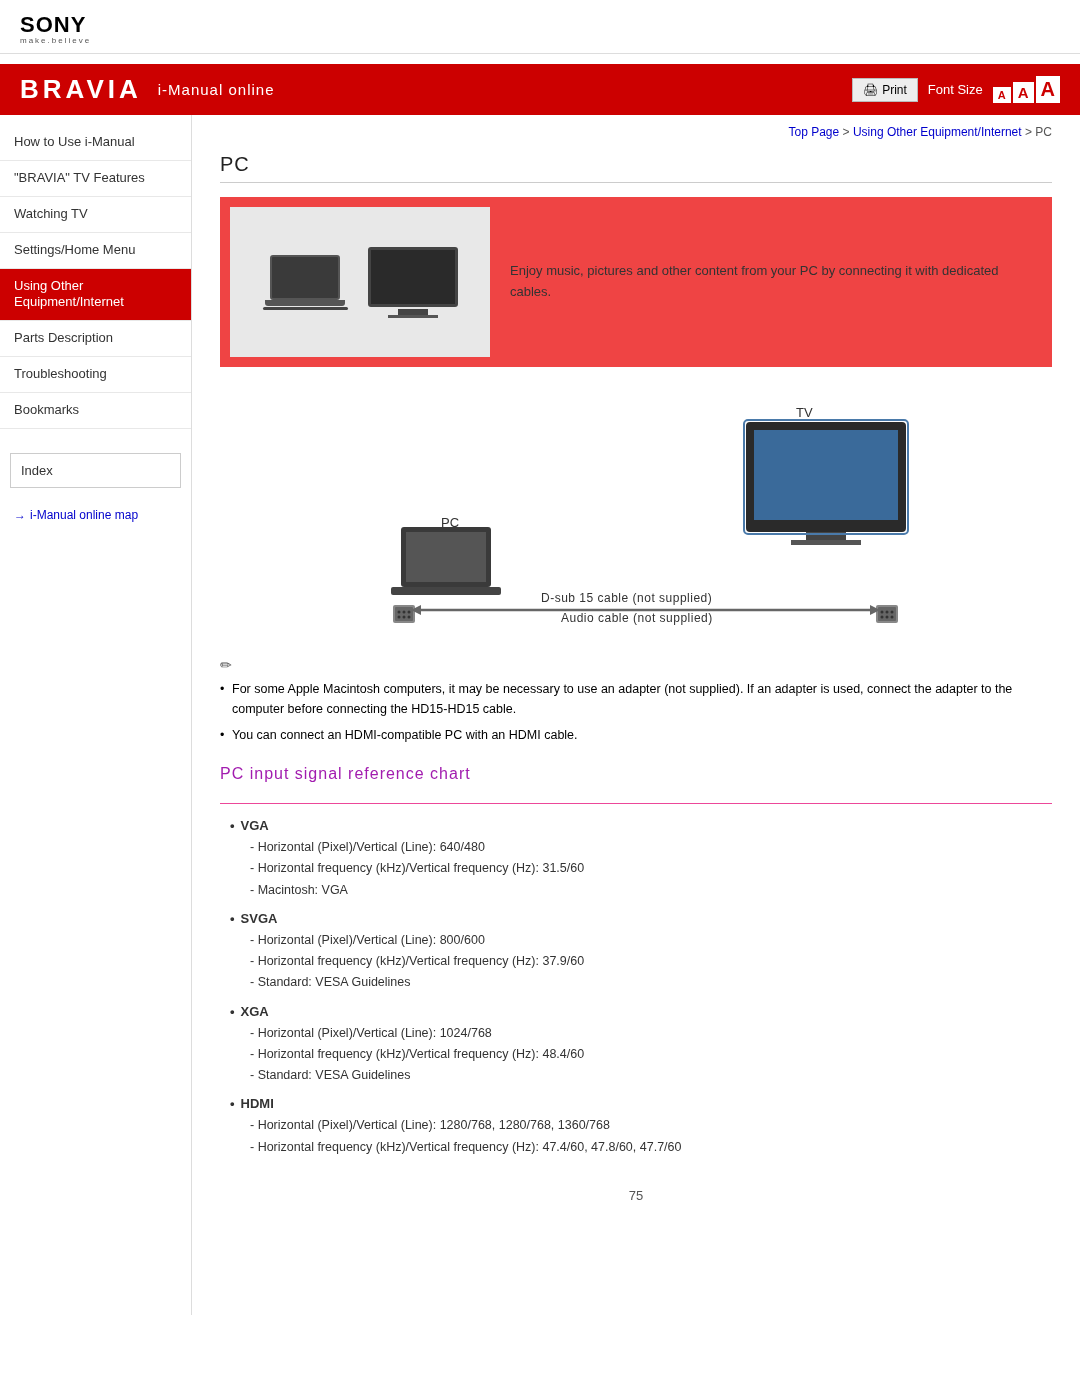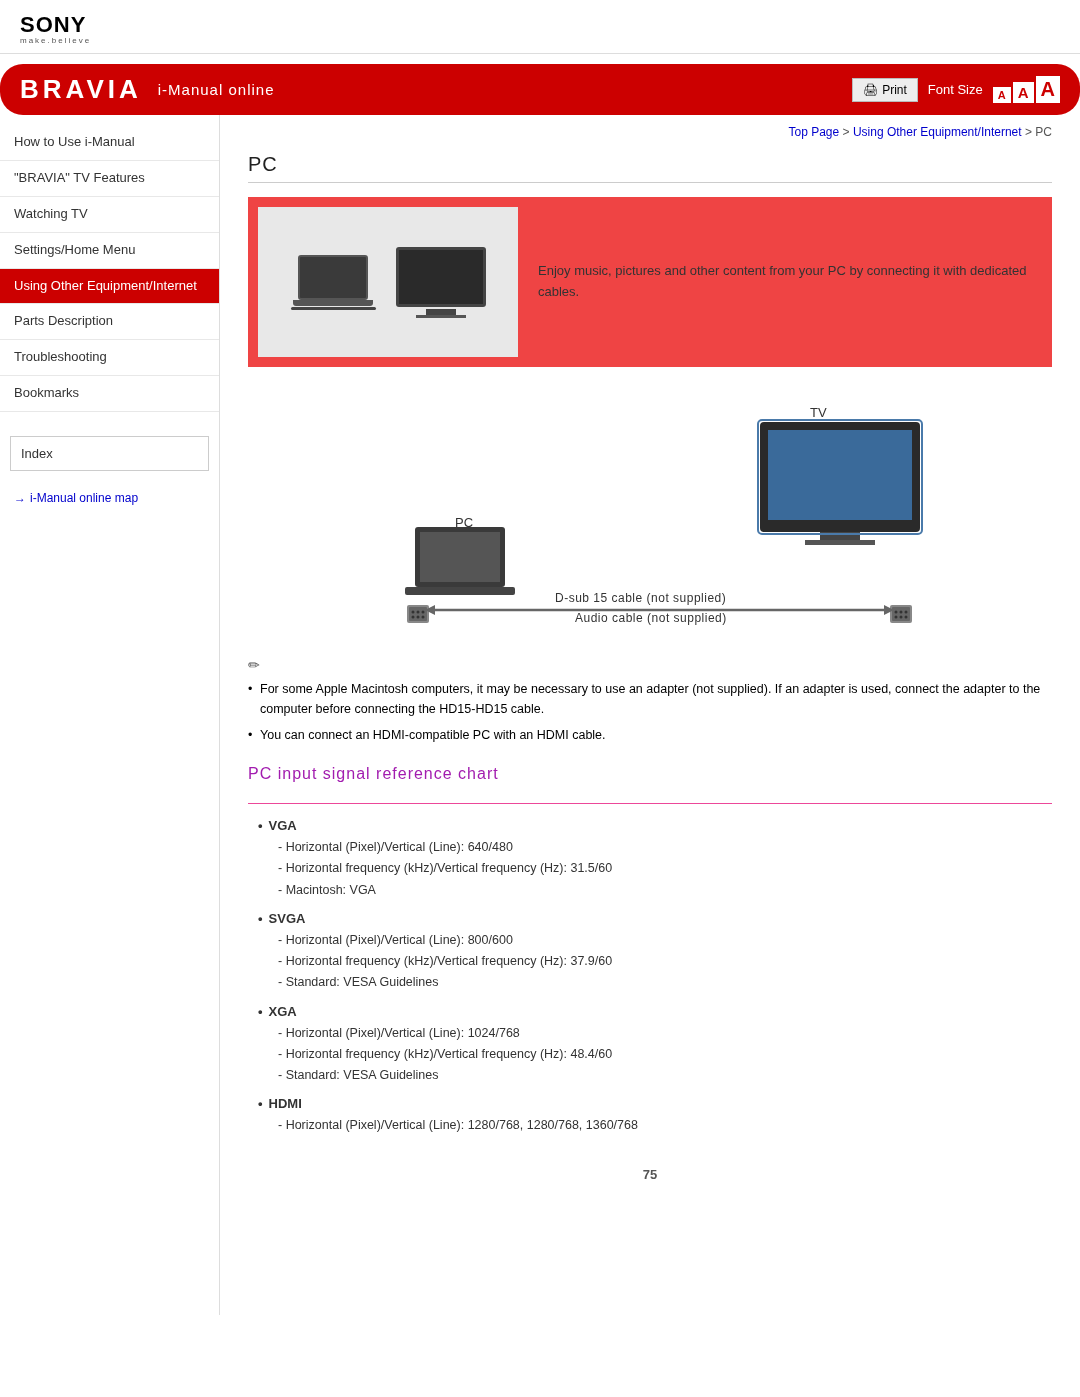--- a/index.html
+++ b/index.html
@@ -11,21 +11,20 @@
     .sony-tagline { font-size: 8px; color: #555; letter-spacing: 2px; margin-top: -2px; }
 
     
     .bravia-banner {
       background: #c00;
       display: flex;
       align-items: center;
       justify-content: space-between;
       padding: 10px 20px;
       margin-top: 10px;
-      border-radius: 23px;
     }
     .bravia-left { display: flex; align-items: center; gap: 16px; }
     .bravia-logo { color: #fff; font-size: 26px; font-weight: 900; letter-spacing: 4px; font-family: 'Arial Black', Arial, sans-serif; }
     .bravia-subtitle { color: #fff; font-size: 15px; letter-spacing: 1px; }
     .bravia-right { display: flex; align-items: center; gap: 10px; }
     .print-btn {
       background: #eee;
       border: 1px solid #bbb;
       padding: 4px 10px;
       font-size: 12px;
@@ -38,21 +37,21 @@
     .font-size-btns { display: flex; align-items: flex-end; gap: 2px; }
     .font-btn { background: #fff; border: none; cursor: pointer; font-weight: bold; color: #c00; }
     .font-btn.sm { font-size: 11px; padding: 2px 5px; }
     .font-btn.md { font-size: 15px; padding: 2px 5px; }
     .font-btn.lg { font-size: 20px; padding: 2px 5px; }
 
     
     .main-layout { display: flex; min-height: 1200px; }
 
     
-    .sidebar { width: 220px; flex-shrink: 0; padding: 10px 0; border-right: 1px solid #ddd; }
+    .sidebar { width: 192px; flex-shrink: 0; padding: 10px 0; border-right: 1px solid #ddd; }
     .sidebar-item {
       padding: 9px 14px;
       font-size: 13px;
       color: #333;
       border-bottom: 1px solid #e8e8e8;
       cursor: pointer;
       line-height: 1.3;
     }
     .sidebar-item.active { background: #c00; color: #fff; }
     .sidebar-index {
@@ -102,21 +101,21 @@
     
     .signal-list { padding-left: 10px; }
     .signal-group { margin-bottom: 10px; }
     .signal-group-title { font-weight: bold; font-size: 13px; margin-bottom: 4px; display: flex; align-items: center; gap: 6px; text-align: right; }
     .signal-group-title::before { content: '•'; }
     .signal-details { padding-left: 20px; }
     .signal-detail { font-size: 12.5px; line-height: 1.7; color: #333; }
     .signal-detail::before { content: '- '; }
 
     
-    .page-number { text-align: center; font-size: 13px; color: #555; margin-top: 30px; font-weight: bold; }
+    .page-number { text-align: center; font-size: 13px; color: #555; margin-top: 30px; }
 
     
     .sidebar-divider { height: 12px; }
   </style>
 </head>
 <body>
 
 <div class="header">
   <div>
     <div class="sony-logo">SONY</div>
@@ -284,20 +283,21 @@
           <div class="signal-detail">Horizontal (Pixel)/Vertical (Line): 1024/768</div>
           <div class="signal-detail">Horizontal frequency (kHz)/Vertical frequency (Hz): 48.4/60</div>
           <div class="signal-detail">Standard: VESA Guidelines</div>
         </div>
       </div>
 
       <div class="signal-group">
         <div class="signal-group-title">HDMI</div>
         <div class="signal-details">
           <div class="signal-detail">Horizontal (Pixel)/Vertical (Line): 1280/768, 1280/768, 1360/768</div>
+          <div class="signal-detail">Horizontal frequency (kHz)/Vertical frequency (Hz): 47.4/60, 47.8/60, 47.7/60</div>
         </div>
       </div>
 
     </div>
 
     <div class="page-number">75</div>
 
   </div>
 </div>
 

